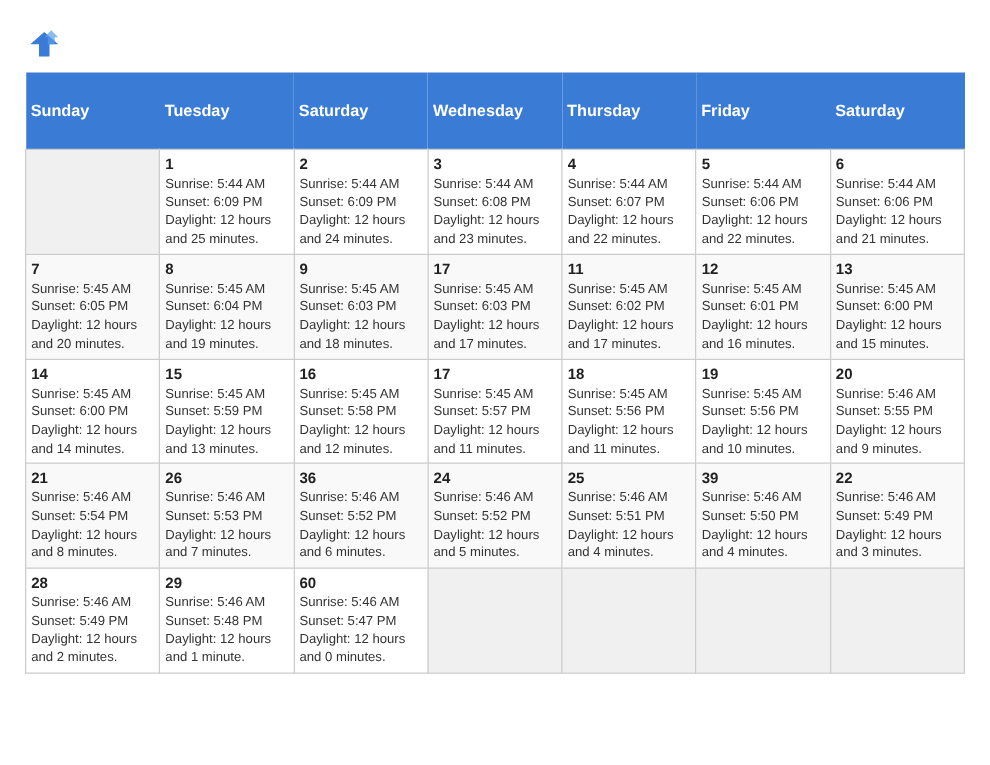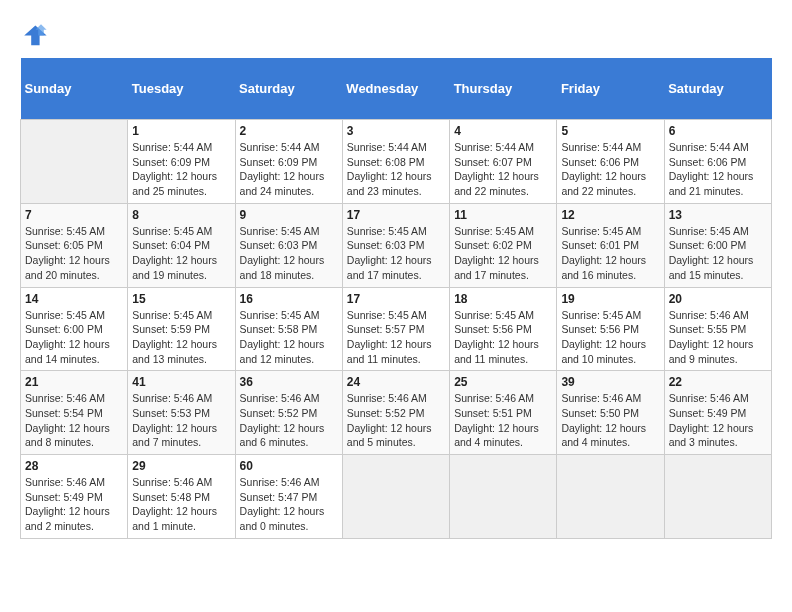--- a/index.html
+++ b/index.html
@@ -208,21 +208,21 @@
           <div class="day-num">20</div>
           <div class="day-info">Sunrise: 5:46 AM<br>Sunset: 5:55 PM<br>Daylight: 12 hours<br>and 9 minutes.</div>
         </td>
       </tr>
       <tr>
         <td>
           <div class="day-num">21</div>
           <div class="day-info">Sunrise: 5:46 AM<br>Sunset: 5:54 PM<br>Daylight: 12 hours<br>and 8 minutes.</div>
         </td>
         <td>
-          <div class="day-num">41</div>
+          <div class="day-num">26</div>
           <div class="day-info">Sunrise: 5:46 AM<br>Sunset: 5:53 PM<br>Daylight: 12 hours<br>and 7 minutes.</div>
         </td>
         <td>
           <div class="day-num">36</div>
           <div class="day-info">Sunrise: 5:46 AM<br>Sunset: 5:52 PM<br>Daylight: 12 hours<br>and 6 minutes.</div>
         </td>
         <td>
           <div class="day-num">24</div>
           <div class="day-info">Sunrise: 5:46 AM<br>Sunset: 5:52 PM<br>Daylight: 12 hours<br>and 5 minutes.</div>
         </td>

